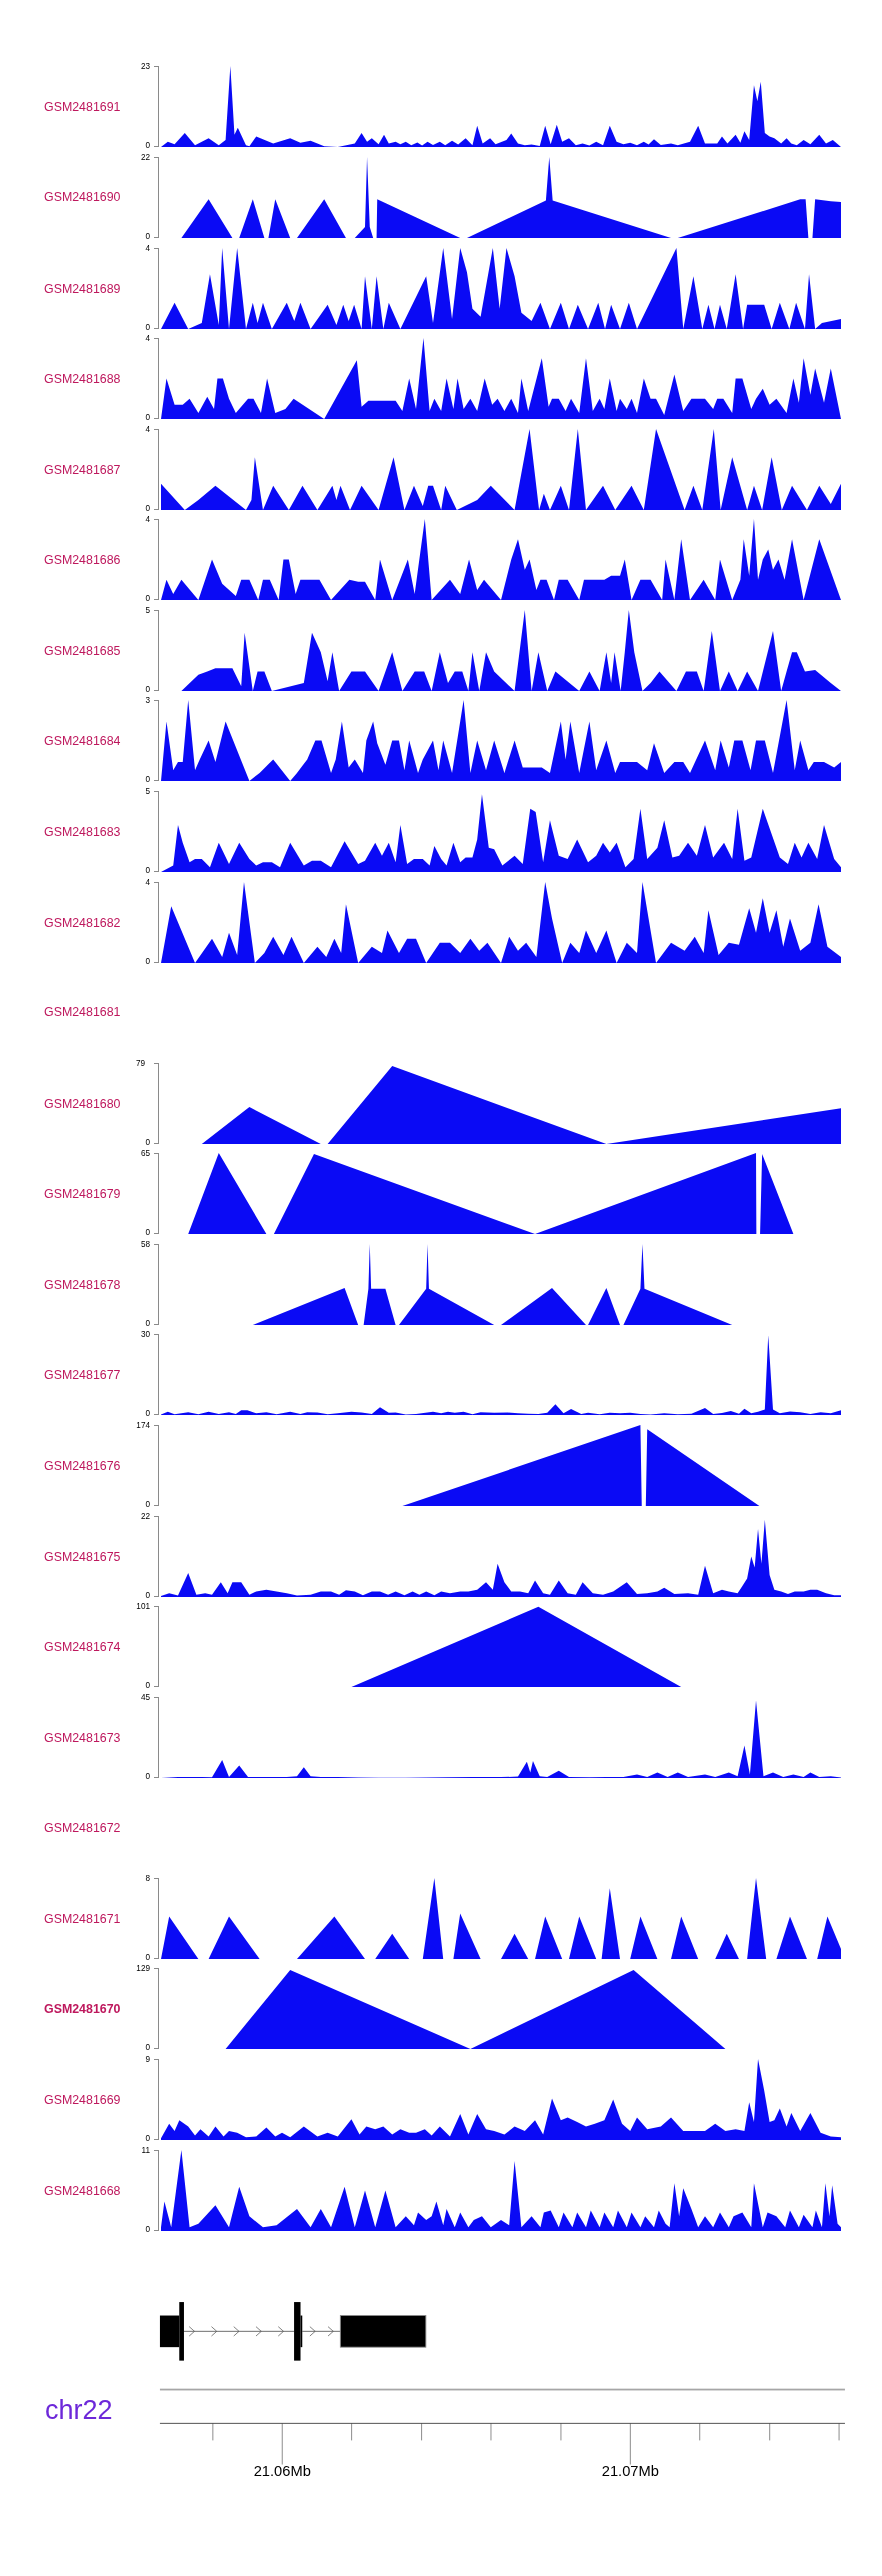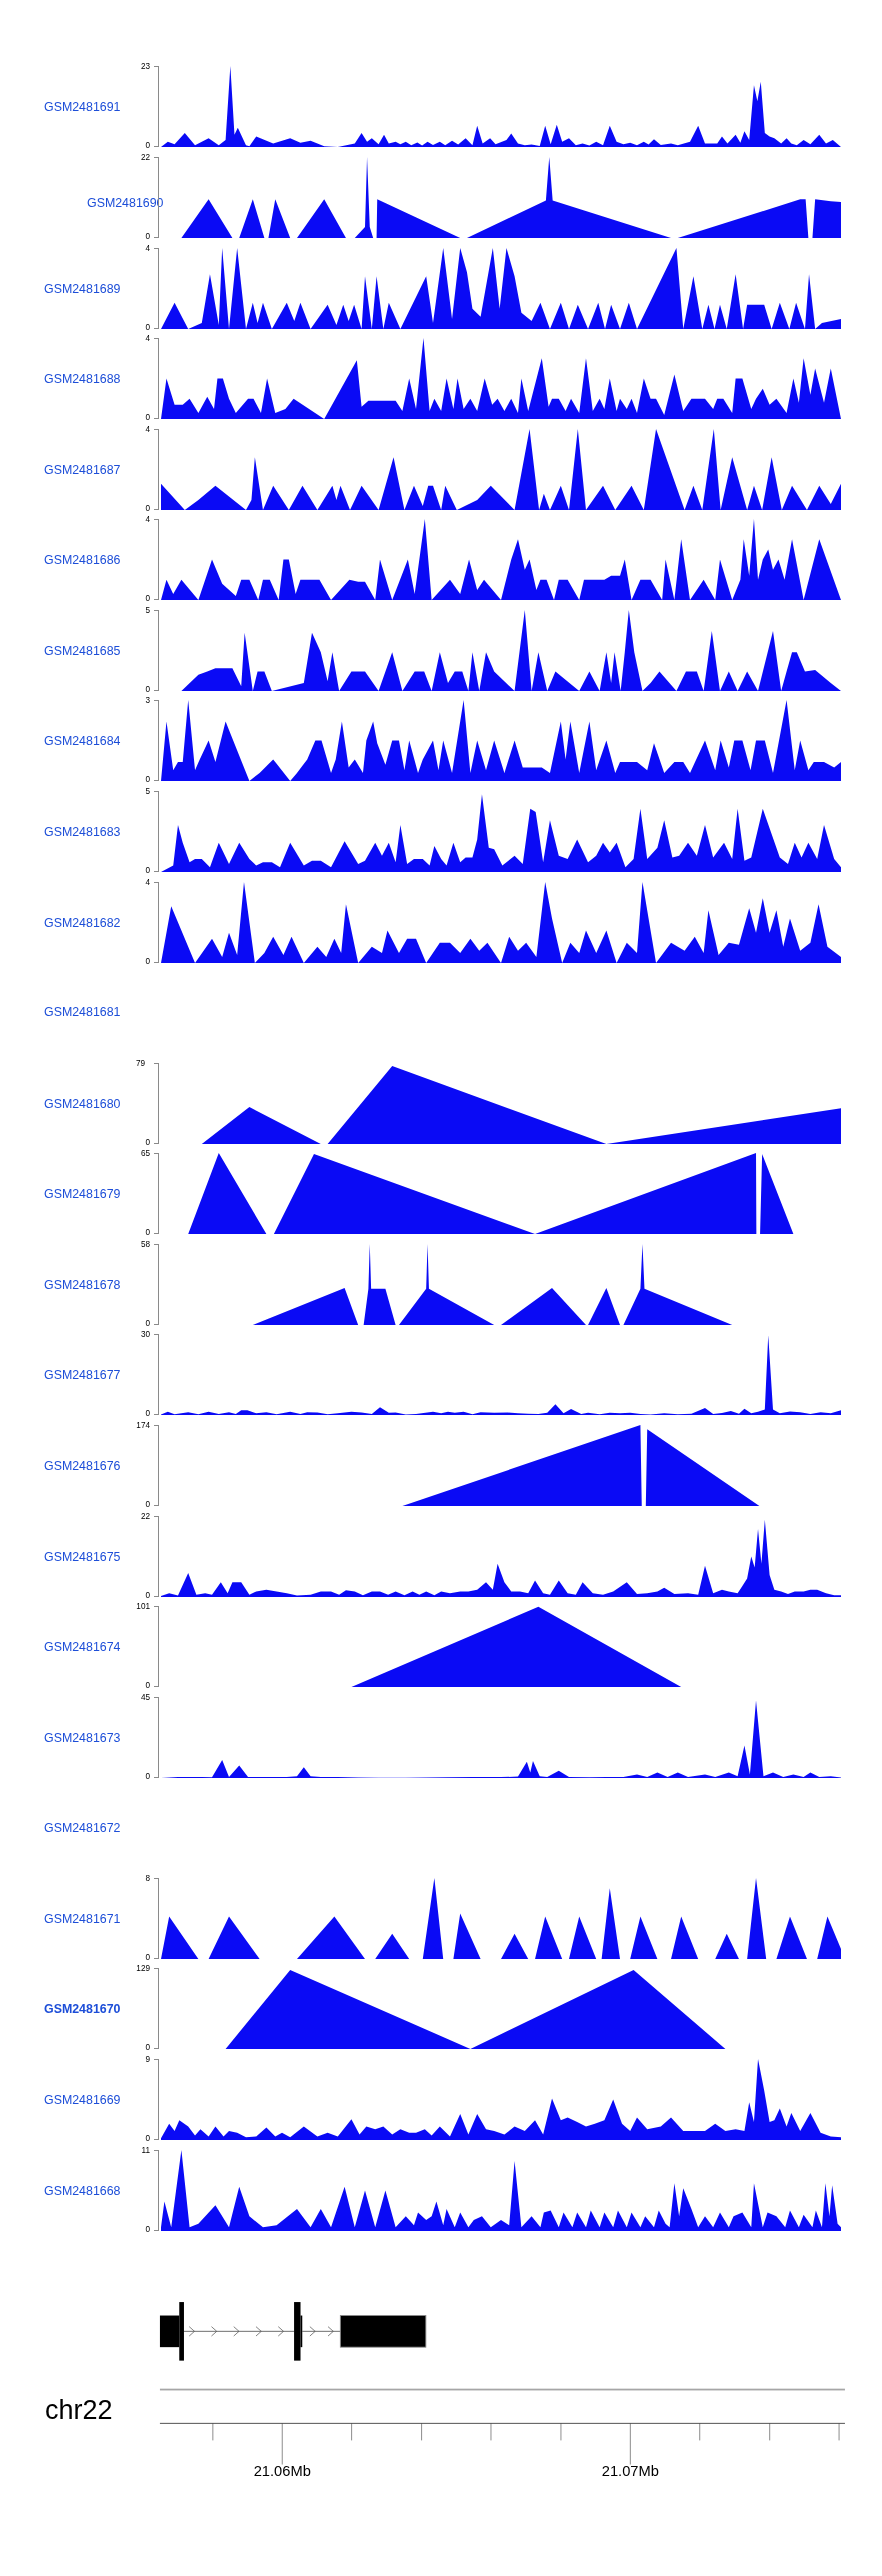--- a/index.html
+++ b/index.html
@@ -3,53 +3,53 @@
 <meta charset="utf-8">
 <style>
   html,body{margin:0;padding:0;}
   body{
     width:882px;height:2576px;position:relative;background:#ffffff;
     font-family:"Liberation Sans", sans-serif;overflow:hidden;
   }
   #figure{position:absolute;inset:0;}
   .track-row{position:absolute;left:0;width:882px;}
   .track-label{
-    position:absolute;left:44px;width:112px;font-size:12.4px;color:#1d4ed8;
+    position:absolute;left:44px;width:112px;font-size:12.4px;color:#be185d;
     line-height:12.4px;white-space:nowrap;
   }
   .y-bracket{
     position:absolute;box-sizing:border-box;width:5.3px;
     border-top:1.2px solid #8a8a8a;border-bottom:1.2px solid #8a8a8a;border-right:1.2px solid #8a8a8a;
   }
   .y-max,.y-zero{
     position:absolute;font-size:8.2px;color:#000;text-align:right;width:27px;
     line-height:8.2px;
   }
   .area-svg{position:absolute;display:block;}
   #chrom-label{
-    position:absolute;left:45px;top:2395px;font-size:27px;color:#000000;
+    position:absolute;left:45px;top:2395px;font-size:27px;color:#6d28d9;
   }
   .axis-text{font-size:25px;fill:#000;}
 </style>
 </head>
 <body>
 
 <div id="figure">
   <div id="tracks">
       <div class="track-row" style="top: 66px; height: 81px;">
         <div class="track-label" style="top: 35px;">GSM2481691</div>
         <div class="y-bracket" style="left: 154px; top: 0px; height: 81px; border-color: rgb(138, 138, 138);"></div>
         <div class="y-max" style="left: 123px; top: -3.5px;">23</div>
         <div class="y-zero" style="left: 123px; top: 76px;">0</div>
         <svg class="area-svg" width="680" height="81" viewBox="0 0 1157 138" preserveAspectRatio="none" style="left: 161px; top: 0px;">
           <polygon points="0,138 0.0,138.0 11.6,129.0 23.1,133.2 40.5,114.0 57.9,135.0 81.0,123.0 98.3,135.0 109.9,126.0 118.0,0.0 125.0,117.0 130.7,105.0 144.6,135.0 150.4,136.8 162.0,120.0 190.9,132.0 219.8,123.0 237.2,130.8 254.5,127.2 277.7,136.8 300.8,138.0 329.7,132.0 341.3,114.0 350.6,129.0 358.7,123.0 370.2,133.2 379.5,117.0 387.6,132.0 399.2,129.0 407.3,133.2 416.5,129.0 425.8,135.0 436.2,130.2 444.3,135.6 453.5,129.0 462.8,134.4 474.4,129.0 483.6,135.0 495.2,127.2 505.6,133.8 518.3,123.0 529.9,135.0 538.0,102.0 547.3,132.0 560.0,123.0 569.2,133.2 587.8,126.0 595.9,115.2 607.4,132.0 619.0,135.0 630.6,133.8 644.4,136.2 653.7,102.0 663.0,133.2 673.4,100.2 682.6,129.0 694.2,123.0 705.8,135.0 717.3,132.0 728.9,135.6 740.5,129.0 752.1,135.0 763.6,102.0 775.2,129.0 786.8,133.2 798.3,130.8 809.9,135.0 821.5,129.0 829.6,133.8 838.8,124.8 850.4,134.4 867.8,132.0 879.3,135.0 900.1,129.0 914.0,102.0 925.6,132.0 946.4,132.0 954.5,120.0 963.8,132.0 977.7,117.0 985.8,130.8 992.7,111.0 1000.8,126.0 1008.9,33.0 1014.7,60.0 1020.5,27.0 1027.4,114.0 1035.5,120.0 1043.6,123.0 1055.2,132.0 1064.4,123.0 1072.5,132.0 1081.8,135.0 1093.4,126.0 1104.9,133.2 1120.0,117.0 1131.5,132.0 1143.1,126.0 1157.0,138.0 1157,138" fill="#0a0af5" stroke="none"></polygon>
         </svg>
       </div>
       <div class="track-row" style="top: 157px; height: 81px;">
-        <div class="track-label" style="top: 40px; margin-left: 43px;">GSM2481690</div>
+        <div class="track-label" style="top: 34px;">GSM2481690</div>
         <div class="y-bracket" style="left: 154px; top: 0px; height: 81px; border-color: rgb(138, 138, 138);"></div>
         <div class="y-max" style="left: 123px; top: -3.5px;">22</div>
         <div class="y-zero" style="left: 123px; top: 76px;">0</div>
         <svg class="area-svg" width="680" height="81" viewBox="0 0 1157 138" preserveAspectRatio="none" style="left: 161px; top: 0px;">
           <polygon points="0,138 0.0,138.0 34.7,138.0 81.0,72.1 121.5,138.0 133.1,138.0 156.2,72.1 175.9,138.0 182.8,138.0 194.4,72.1 219.8,138.0 231.4,138.0 277.7,72.1 314.7,138.0 329.7,138.0 347.1,119.2 350.6,0.0 355.2,119.2 361.0,138.0 366.8,138.0 367.9,72.1 509.1,138.0 520.6,138.0 654.9,74.0 660.6,0.0 666.4,74.0 867.8,138.0 879.3,138.0 1087.6,72.1 1096.8,72.1 1101.5,138.0 1108.4,138.0 1113.0,72.1 1139.6,75.3 1157.0,76.5 1157.0,138.0 1157,138" fill="#0a0af5" stroke="none"></polygon>
         </svg>
       </div>
       <div class="track-row" style="top: 248px; height: 81px;">
         <div class="track-label" style="top: 35px;">GSM2481689</div>
         <div class="y-bracket" style="left: 154px; top: 0px; height: 81px; border-color: rgb(138, 138, 138);"></div>

